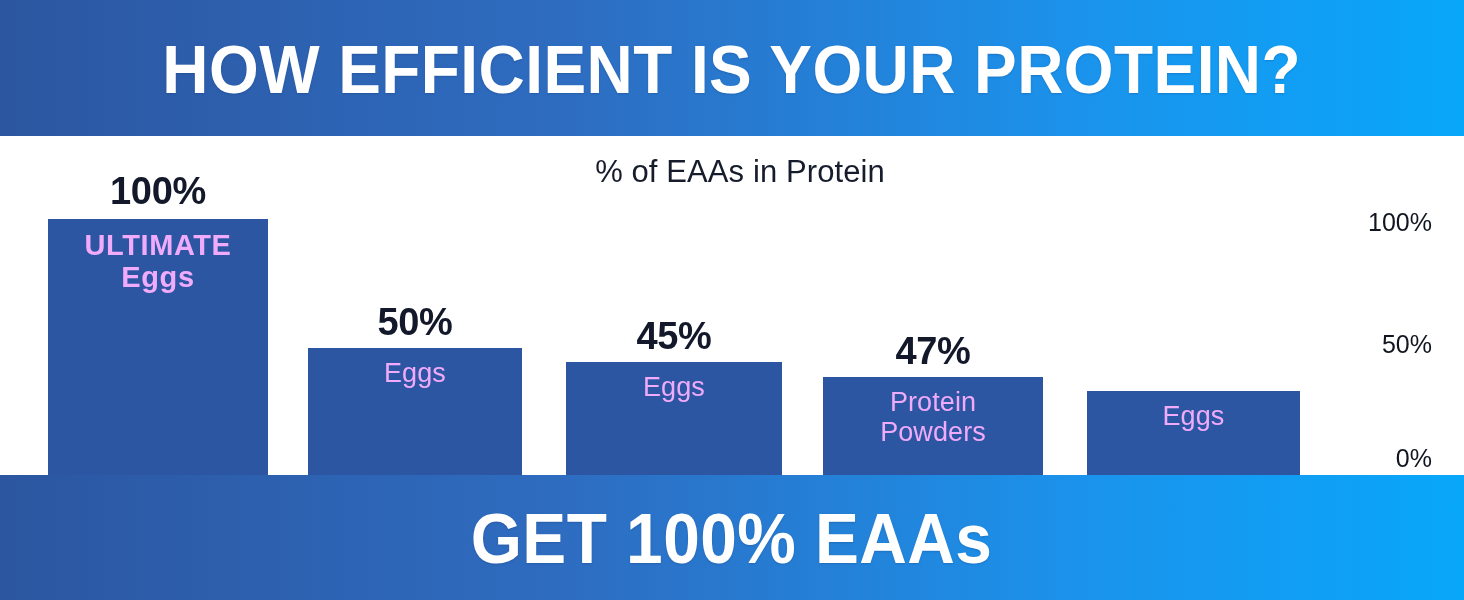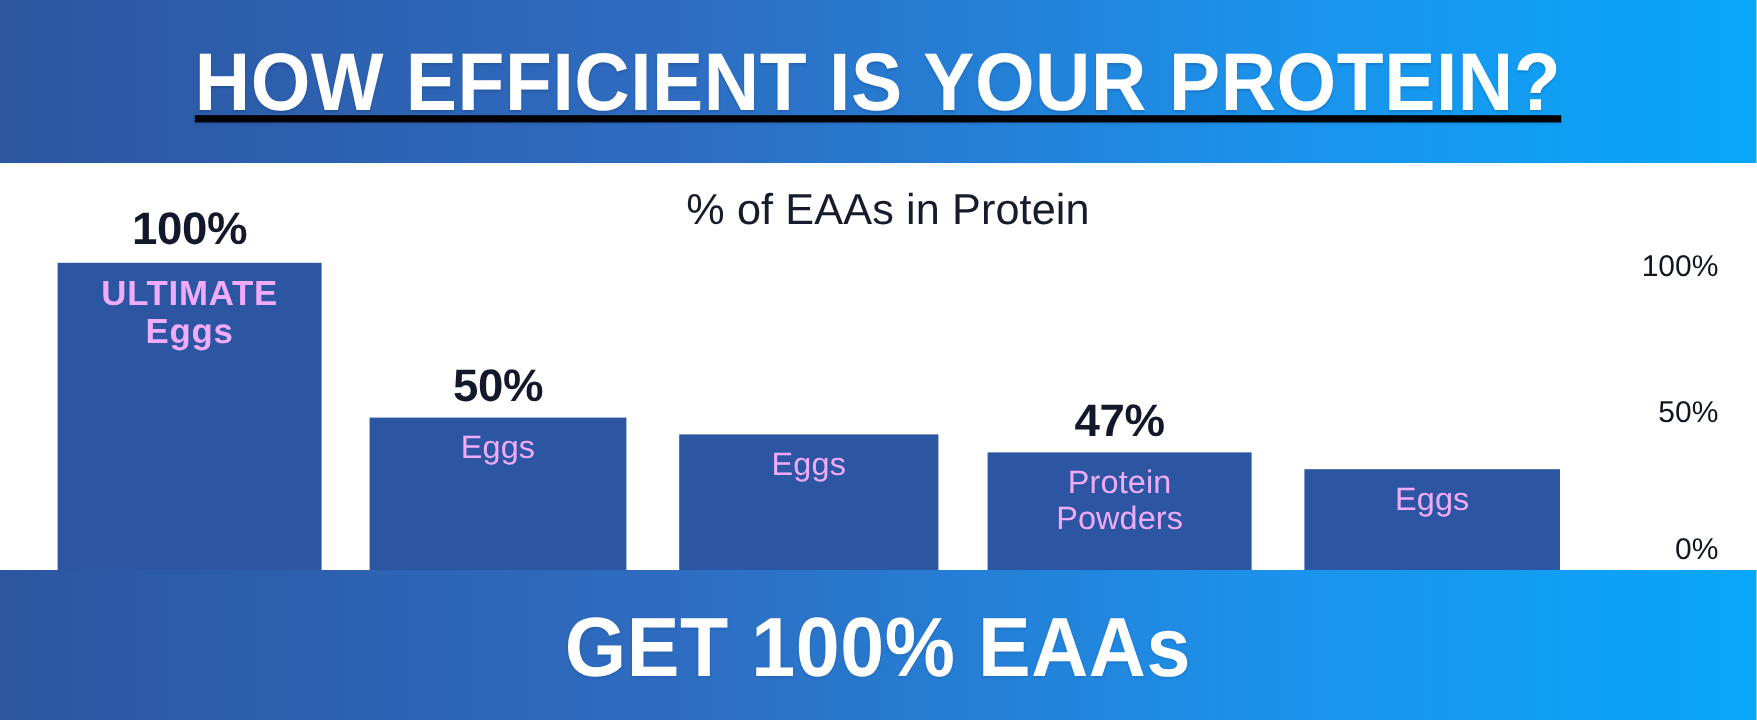--- a/index.html
+++ b/index.html
@@ -27,21 +27,20 @@
     left: 0;
     width: 1464px;
     background: linear-gradient(90deg, #2c56a0 0%, #2e6cc0 38%, #1b93ec 74%, #08a7fa 100%);
     display: flex;
     align-items: center;
     justify-content: center;
   }
   #header-banner {
     top: 0;
     height: 136px;
-    text-decoration: underline;
   }
   #footer-banner {
     top: 475px;
     height: 125px;
     text-align: center;
   }
   .banner-text {
     color: #ffffff;
     font-family: "Liberation Sans Narrow", "Liberation Sans", sans-serif;
     font-weight: bold;
@@ -70,21 +69,21 @@
     height: 339px;
     background: #ffffff;
   }
 
   #chart-title {
     position: absolute;
     left: 470px;
     top: 18px;
     width: 540px;
     text-align: center;
-    font-size: 36px;
+    font-size: 31px;
     color: #161c2c;
     font-weight: normal;
     letter-spacing: 0.1px;
   }
 
   
   .bar-group {
     position: absolute;
     bottom: 0;
   }
@@ -173,20 +172,21 @@
         </div>
         <div class="bar-value" style="top:-46px;">50%</div>
       </div>
     </div>
 
     <div class="bar-group" style="left:566px; width:216px; height:339px;">
       <div class="bar" style="height:113px;">
         <div class="bar-label">
           <span>Eggs</span>
         </div>
+        <div class="bar-value" style="top:-46px;">45%</div>
       </div>
     </div>
 
     <div class="bar-group" style="left:823px; width:220px; height:339px;">
       <div class="bar" style="height:98px;">
         <div class="bar-label">
           <span>Protein</span><br>
           <span>Powders</span>
         </div>
         <div class="bar-value" style="top:-46px;">47%</div>

